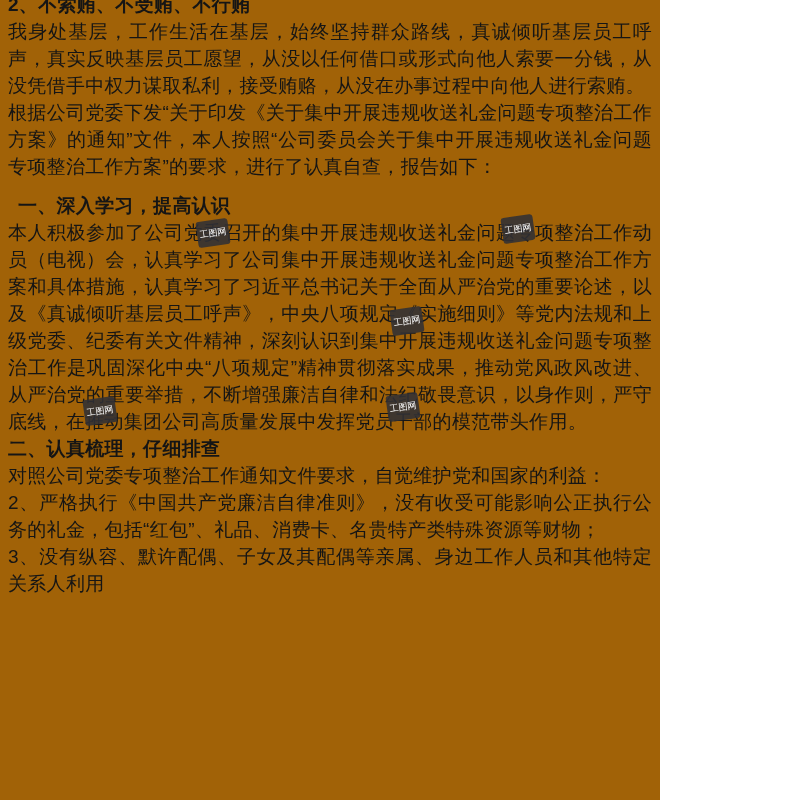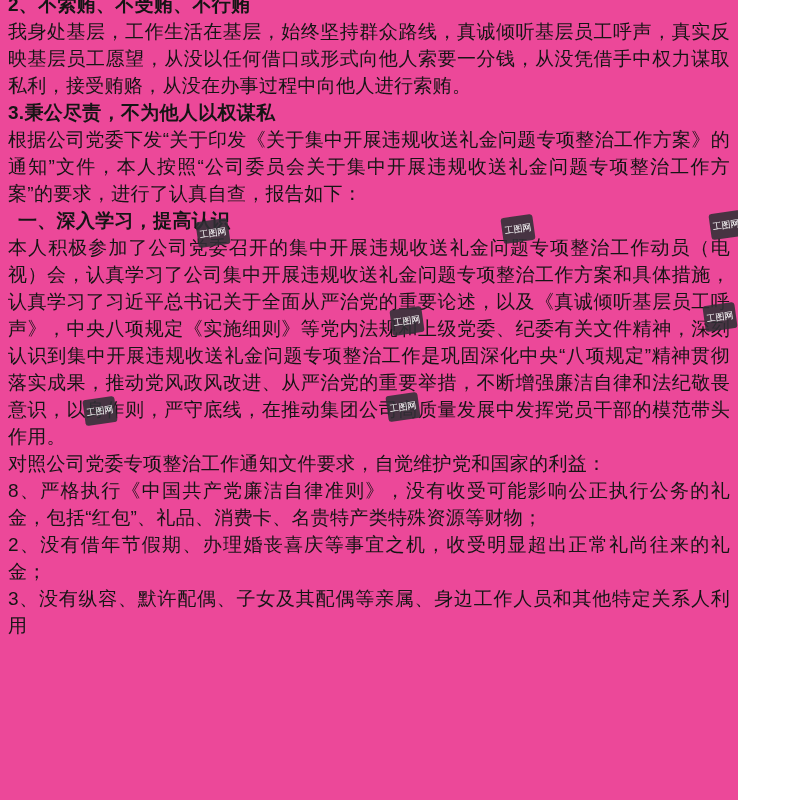--- a/index.html
+++ b/index.html
@@ -1,36 +1,36 @@
 <!DOCTYPE html>
 <html><head>
 <meta charset="utf-8">
 <style>
   html,body{margin:0;padding:0;background:#ffffff;}
   .page{
     position:relative;
-    width:738px;height:800px;
-    background:#ec4899;
+    width:660px;height:800px;
+    background:#a16207;
     overflow:hidden;
     font-family:"Liberation Sans","DejaVu Sans",sans-serif;
     color:#151515;
   }
   .content{
     position:relative;
     z-index:1;
     margin-top:-9px;
     padding:0 8px;
     font-size:19px;
     line-height:27px;
     text-align:justify;
     letter-spacing:0.3px;
   }
   .blk{margin:0;}
   .bold{font-weight:bold;}
-  .indent{text-indent:10px;}
+  .indent{text-indent:10px;margin-top:12px;}
   .wm-layer{position:absolute;inset:0;z-index:2;pointer-events:none;}
   .wm{
     position:absolute;
     width:32px;height:26px;
     background:rgba(48,48,54,0.88);
     color:#ffffff;
     font-size:9px;
     line-height:1;
     display:flex;align-items:center;justify-content:center;
     border-radius:3px;
@@ -39,27 +39,26 @@
   }
 </style>
 </head>
 <body>
 
 <div class="page">
 
   <div class="content">
     <p class="blk bold">2、不索贿、不受贿、不行贿</p>
     <p class="blk">我身处基层，工作生活在基层，始终坚持群众路线，真诚倾听基层员工呼声，真实反映基层员工愿望，从没以任何借口或形式向他人索要一分钱，从没凭借手中权力谋取私利，接受贿赂，从没在办事过程中向他人进行索贿。</p>
-    <p class="blk bold">3.秉公尽责，不为他人以权谋私</p>
     <p class="blk">根据公司党委下发“关于印发《关于集中开展违规收送礼金问题专项整治工作方案》的通知”文件，本人按照“公司委员会关于集中开展违规收送礼金问题专项整治工作方案”的要求，进行了认真自查，报告如下：</p>
     <p class="blk bold indent">一、深入学习，提高认识</p>
     <p class="blk">本人积极参加了公司党委召开的集中开展违规收送礼金问题专项整治工作动员（电视）会，认真学习了公司集中开展违规收送礼金问题专项整治工作方案和具体措施，认真学习了习近平总书记关于全面从严治党的重要论述，以及《真诚倾听基层员工呼声》，中央八项规定《实施细则》等党内法规和上级党委、纪委有关文件精神，深刻认识到集中开展违规收送礼金问题专项整治工作是巩固深化中央“八项规定”精神贯彻落实成果，推动党风政风改进、从严治党的重要举措，不断增强廉洁自律和法纪敬畏意识，以身作则，严守底线，在推动集团公司高质量发展中发挥党员干部的模范带头作用。</p>
+    <p class="blk bold">二、认真梳理，仔细排查</p>
     <p class="blk">对照公司党委专项整治工作通知文件要求，自觉维护党和国家的利益：</p>
-    <p class="blk">8、严格执行《中国共产党廉洁自律准则》，没有收受可能影响公正执行公务的礼金，包括“红包”、礼品、消费卡、名贵特产类特殊资源等财物；</p>
-    <p class="blk">2、没有借年节假期、办理婚丧喜庆等事宜之机，收受明显超出正常礼尚往来的礼金；</p>
+    <p class="blk">2、严格执行《中国共产党廉洁自律准则》，没有收受可能影响公正执行公务的礼金，包括“红包”、礼品、消费卡、名贵特产类特殊资源等财物；</p>
     <p class="blk">3、没有纵容、默许配偶、子女及其配偶等亲属、身边工作人员和其他特定关系人利用</p>
   </div>
 
   <div class="wm-layer" id="watermarks">
       <div class="wm" style="left: 197px; top: 220px;">工图网</div>
       <div class="wm" style="left: 502px; top: 216px;">工图网</div>
       <div class="wm" style="left: 710px; top: 212px;">工图网</div>
       <div class="wm" style="left: 391px; top: 308px;">工图网</div>
       <div class="wm" style="left: 704px; top: 304px;">工图网</div>
       <div class="wm" style="left: 84px; top: 398px;">工图网</div>

